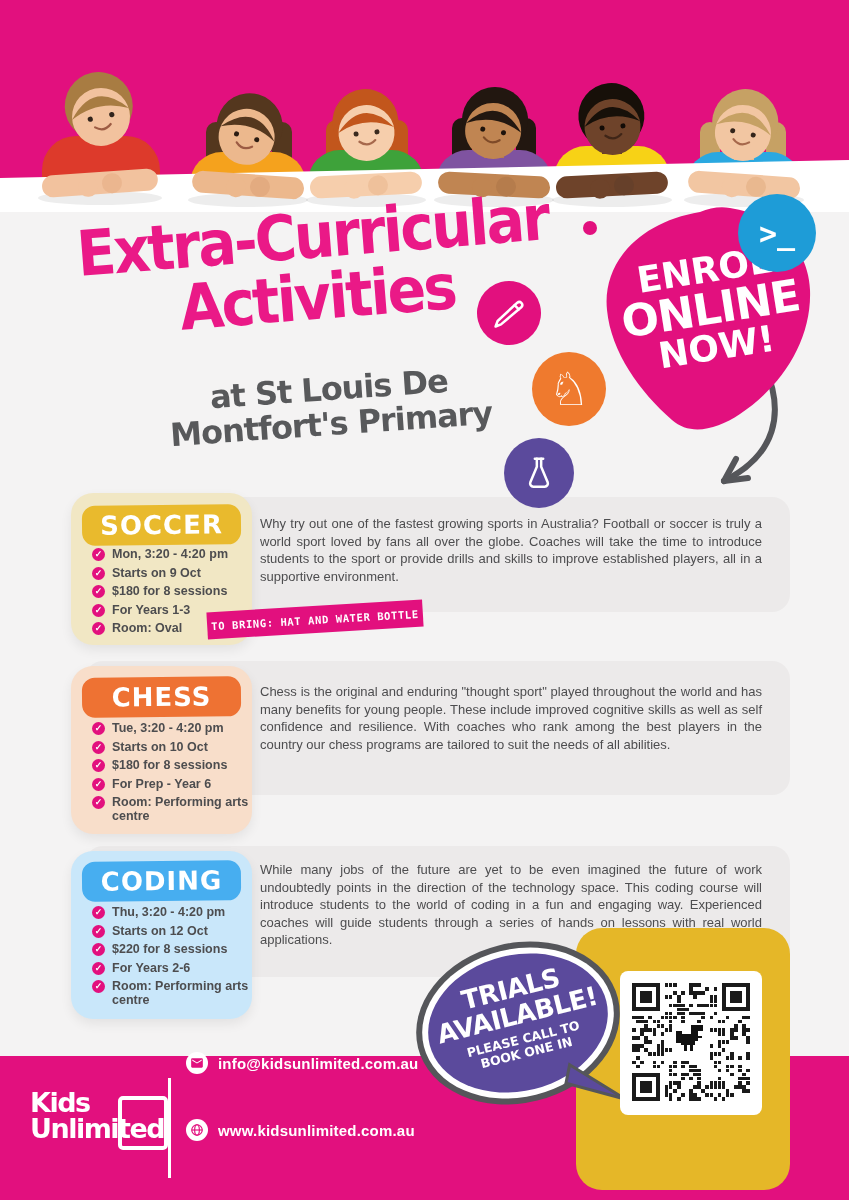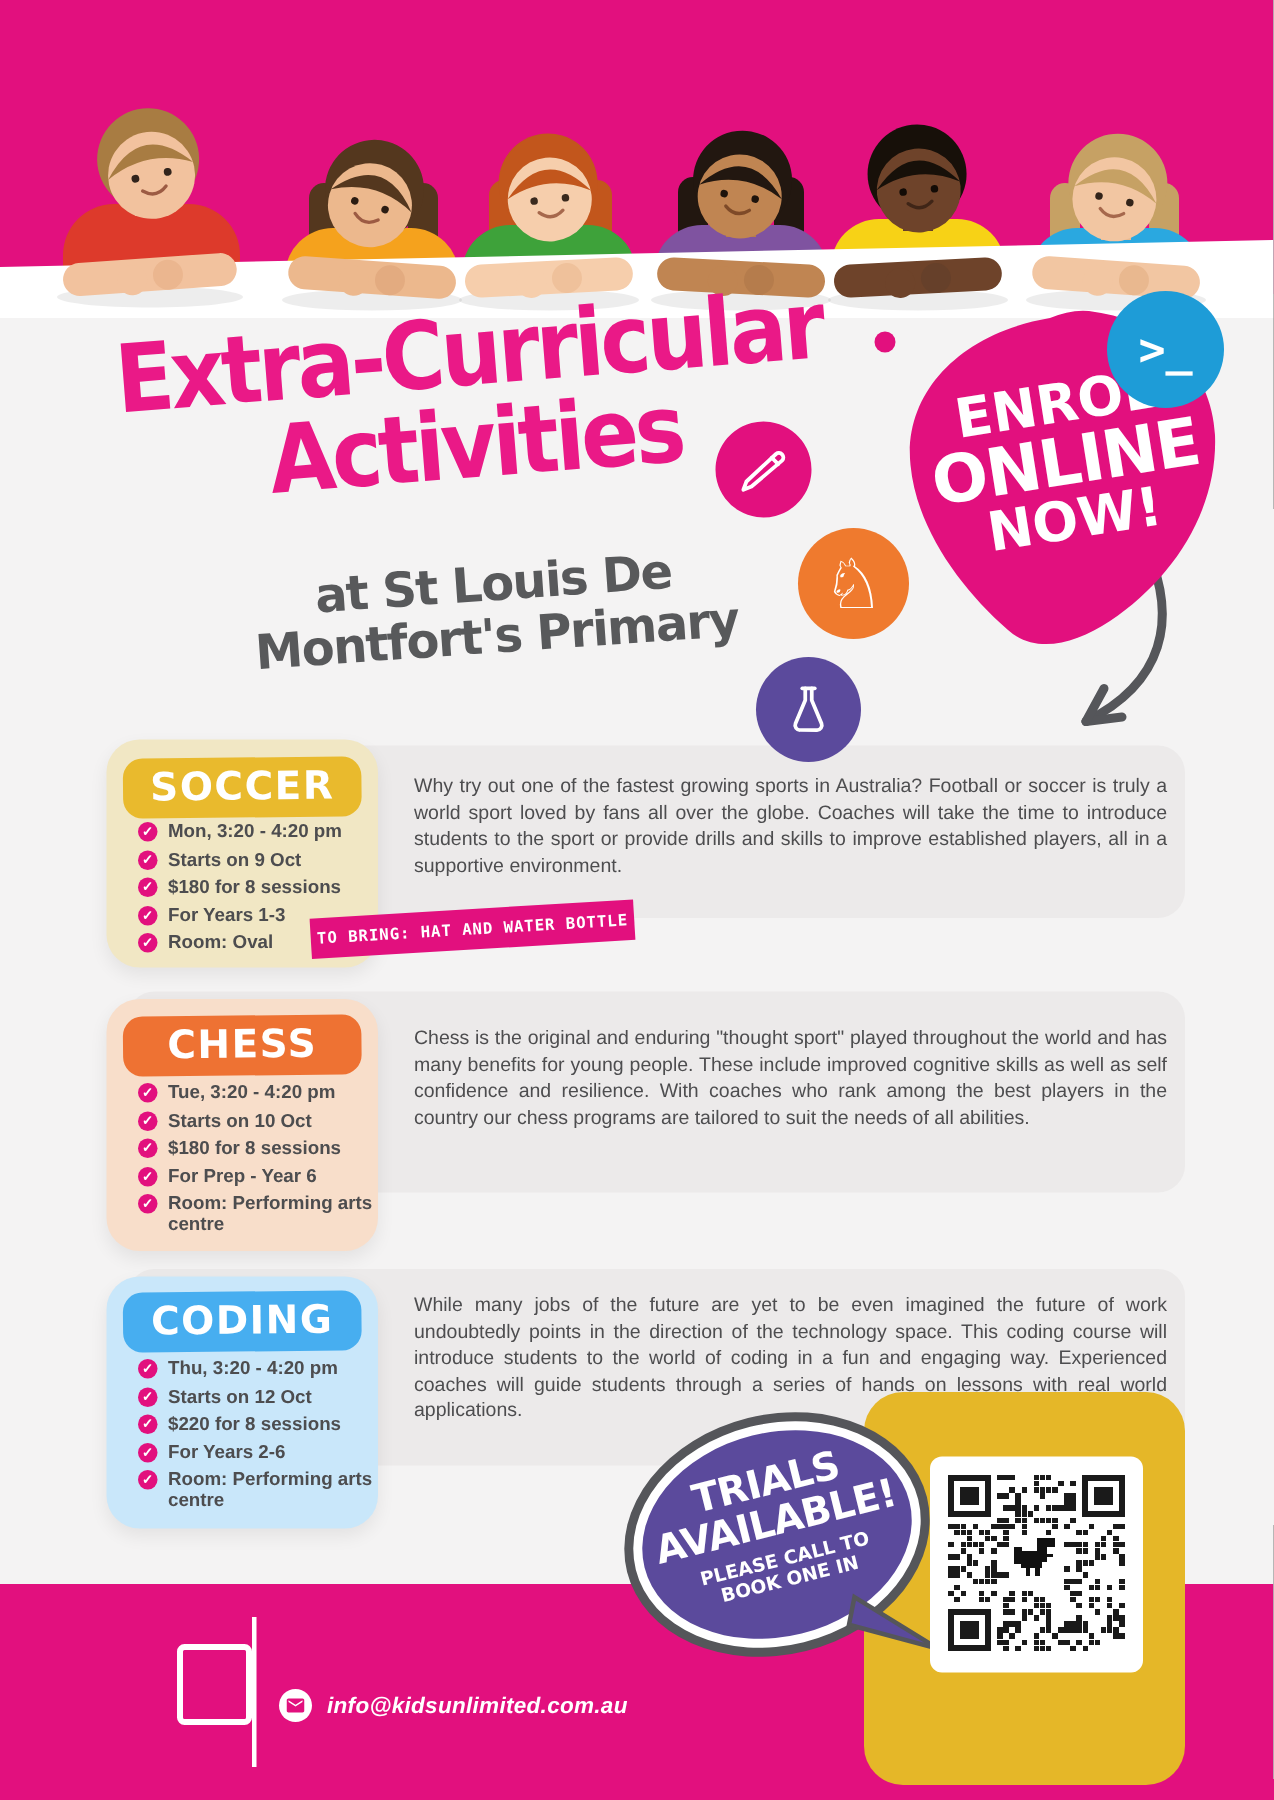--- a/index.html
+++ b/index.html
@@ -32,21 +32,21 @@
   .enrol-text{left:618px;top:252px;width:185px;text-align:center;transform:rotate(-9deg);z-index:5;
               color:#fff;font-weight:800;font-family:"DejaVu Sans","Liberation Sans",sans-serif;line-height:.98;}
   .enrol-l1{font-size:36px;} .enrol-l2{font-size:44px;letter-spacing:-1px;} .enrol-l3{font-size:36px;}
   .arrow-svg{left:680px;top:355px;width:120px;height:140px;z-index:3;}
 
   
   .panel{background:#ECEAEA;border-radius:18px;z-index:1;}
   .panel-soccer{left:85px;top:497px;width:705px;height:115px;}
   .panel-chess {left:85px;top:661px;width:705px;height:134px;}
   .panel-coding{left:85px;top:846px;width:705px;height:131px;}
-  .desc{color:#4D4D4F;font-size:13px;line-height:17.5px;text-align:justify;z-index:2;width:502px;left:276px;}
+  .desc{color:#4D4D4F;font-size:13px;line-height:17.5px;text-align:justify;z-index:2;width:502px;left:260px;}
   .desc-soccer{top:515px;} .desc-chess{top:683px;} .desc-coding{top:861px;}
 
   .card{border-radius:22px;z-index:3;box-shadow:0 5px 12px rgba(0,0,0,.07);}
   .card-soccer{left:71px;top:493px;width:181px;height:152px;background:#F1E7C4;}
   .card-chess {left:71px;top:666px;width:181px;height:168px;background:#F8DECA;}
   .card-coding{left:71px;top:851px;width:181px;height:168px;background:#C9E7FA;}
   .pill{left:82px;width:159px;height:40px;border-radius:13px;z-index:4;display:flex;align-items:center;justify-content:center;
         color:#fff;font-weight:800;font-size:26px;letter-spacing:1px;
         font-family:"DejaVu Sans","Liberation Sans",sans-serif;transform:rotate(-.6deg);}
   .pill-soccer{top:505px;background:#E9BA2D;}
@@ -81,21 +81,21 @@
 
   
   .footer{left:0;top:1056px;width:849px;height:144px;background:#E2107E;z-index:5;}
   .logo{left:30px;top:1090px;z-index:6;color:#fff;font-weight:800;line-height:.95;letter-spacing:-1.5px;
         font-family:"DejaVu Sans","Liberation Sans",sans-serif;font-size:27px;}
   .logo-frame{left:118px;top:1096px;width:42px;height:46px;border:4px solid #fff;border-radius:5px;z-index:6;}
   .footer-divider{left:168px;top:1078px;width:3px;height:100px;background:#fff;z-index:6;}
   .contact-row{left:186px;display:flex;align-items:center;z-index:7;}
   .contact-row .icon-circle{width:22px;height:22px;background:#fff;margin-right:10px;}
   .contact-text{color:#fff;font-weight:bold;font-size:15px;letter-spacing:.2px;}
-  .row-email{top:1126px;font-style:italic;} .row-web{top:1119px;} .row-phone{top:1208px;}
+  .row-email{top:1052px;} .row-web{top:1119px;} .row-phone{top:1208px;}
 </style>
 </head>
 <body>
 
 <div class="page">
 
   <div class="abs header-pink"></div>
   <svg class="abs kids-svg" viewBox="0 0 849 212">
 
     <g>
@@ -622,31 +622,47 @@
       <rect x="10.8" y="11.8" width="1.4" height="2.9" fill="#111"></rect>
       <rect x="12" y="12.6" width="3.4" height="2.7" fill="#111"></rect>
       <rect x="14.6" y="10.4" width="2.9" height="1.5" fill="#111"></rect>
       <rect x="14.6" y="11.9" width="1.7" height="2.4" fill="#111"></rect>
       <rect x="12.7" y="15.2" width="0.8" height="1.5" fill="#111"></rect>
       <rect x="14.3" y="15.2" width="0.8" height="1.5" fill="#111"></rect>
       <rect x="16.2" y="13" width="1" height="0.5" fill="#111"></rect>
     </svg>
 
   <div class="abs footer"></div>
+  <div class="abs logo">
+    <div>Kids</div>
+    <div>Unlimited</div>
+  </div>
   <div class="abs logo-frame"></div>
   <div class="abs footer-divider"></div>
 
   <div class="abs contact-row row-email">
     <span class="icon-circle">
       <svg width="14" height="14" viewBox="0 0 24 24">
           <path fill="#E2107E" d="M20 4H4c-1.1 0-2 .9-2 2v12c0 1.1.9 2 2 2h16c1.1 0 2-.9 2-2V6c0-1.1-.9-2-2-2zm0 4l-8 5-8-5V6l8 5 8-5v2z"></path>
         </svg>
     </span>
     <span class="contact-text">info@kidsunlimited.com.au</span>
   </div>
+  <div class="abs contact-row row-web">
+    <span class="icon-circle">
+      <svg width="14" height="14" viewBox="0 0 24 24">
+          <g fill="none" stroke="#E2107E" stroke-width="2">
+            <circle cx="12" cy="12" r="9"></circle>
+            <ellipse cx="12" cy="12" rx="4" ry="9"></ellipse>
+            <path d="M3 12 h18"></path>
+          </g>
+        </svg>
+    </span>
+    <span class="contact-text">www.kidsunlimited.com.au</span>
+  </div>
   <div class="abs contact-row row-phone">
     <span class="icon-circle">
       <svg width="13" height="13" viewBox="0 0 24 24">
           <path fill="#E2107E" d="M6.6 10.8c1.4 2.8 3.8 5.1 6.6 6.6l2.2-2.2c.3-.3.7-.4 1-.2 1.1.4 2.3.6 3.6.6.6 0 1 .4 1 1V20c0 .6-.4 1-1 1C10.6 21 3 13.4 3 4c0-.6.4-1 1-1h3.5c.6 0 1 .4 1 1 0 1.2.2 2.4.6 3.6.1.3 0 .7-.2 1l-2.3 2.2z"></path>
         </svg>
     </span>
     <span class="contact-text">1300 424 377</span>
   </div>
 
 </div>

